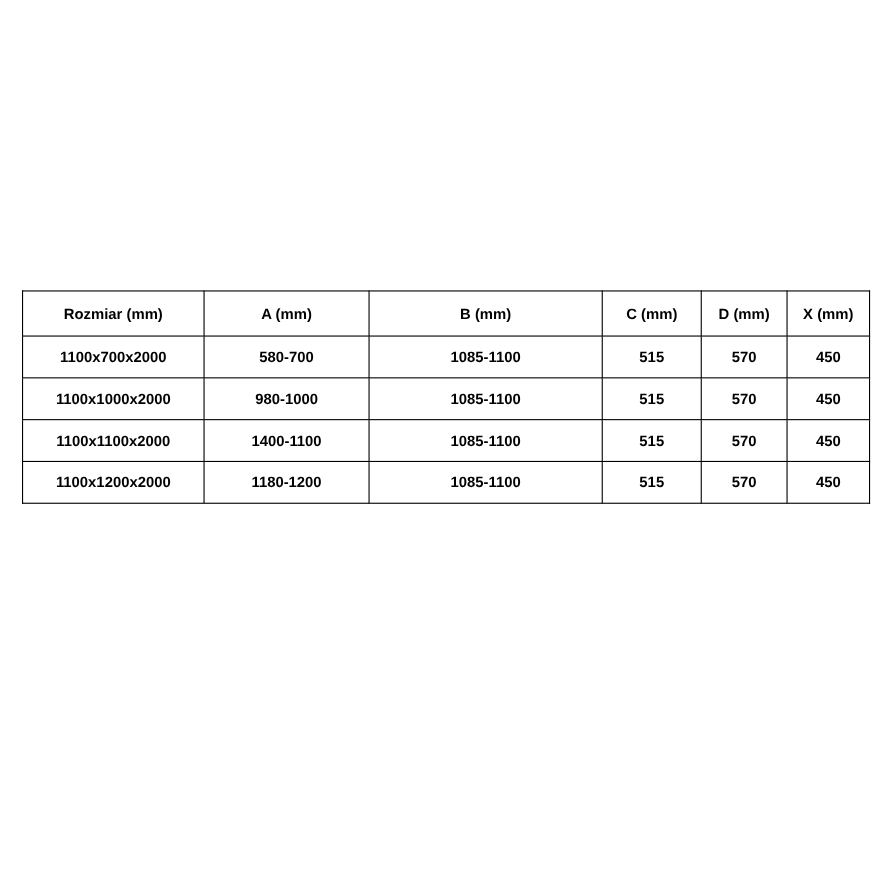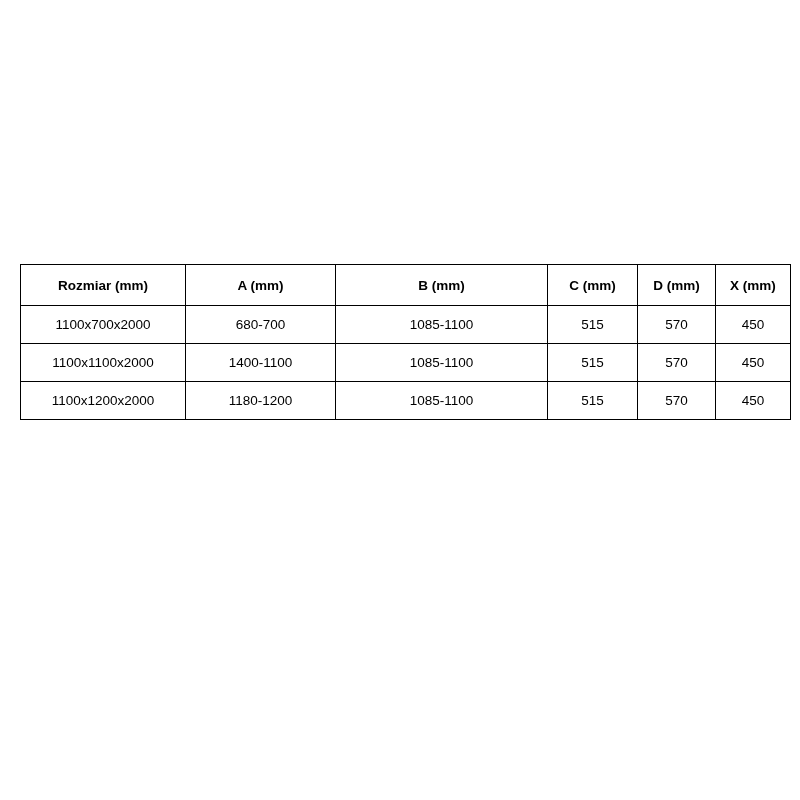--- a/index.html
+++ b/index.html
@@ -28,21 +28,21 @@
     width: 760px;
     table-layout: fixed;
   }
   table.size-table th,
   table.size-table td {
     border: 1px solid #000000;
     text-align: center;
     vertical-align: middle;
     color: #000000;
     font-size: 13.5px;
-    font-weight: normal;
+    font-weight: bold;
     height: 37px;
     padding: 0 2px;
     white-space: nowrap;
     overflow: hidden;
   }
   table.size-table thead th {
     font-size: 13.5px;
     font-weight: bold;
     height: 40px;
   }
@@ -73,21 +73,29 @@
           <th>A (mm)</th>
           <th>B (mm)</th>
           <th>C (mm)</th>
           <th>D (mm)</th>
           <th>X (mm)</th>
         </tr>
       </thead>
       <tbody>
         <tr>
           <td>1100x700x2000</td>
-          <td>680-700</td>
+          <td>580-700</td>
+          <td>1085-1100</td>
+          <td>515</td>
+          <td>570</td>
+          <td>450</td>
+        </tr>
+        <tr>
+          <td>1100x1000x2000</td>
+          <td>980-1000</td>
           <td>1085-1100</td>
           <td>515</td>
           <td>570</td>
           <td>450</td>
         </tr>
         <tr>
           <td>1100x1100x2000</td>
           <td>1400-1100</td>
           <td>1085-1100</td>
           <td>515</td>

